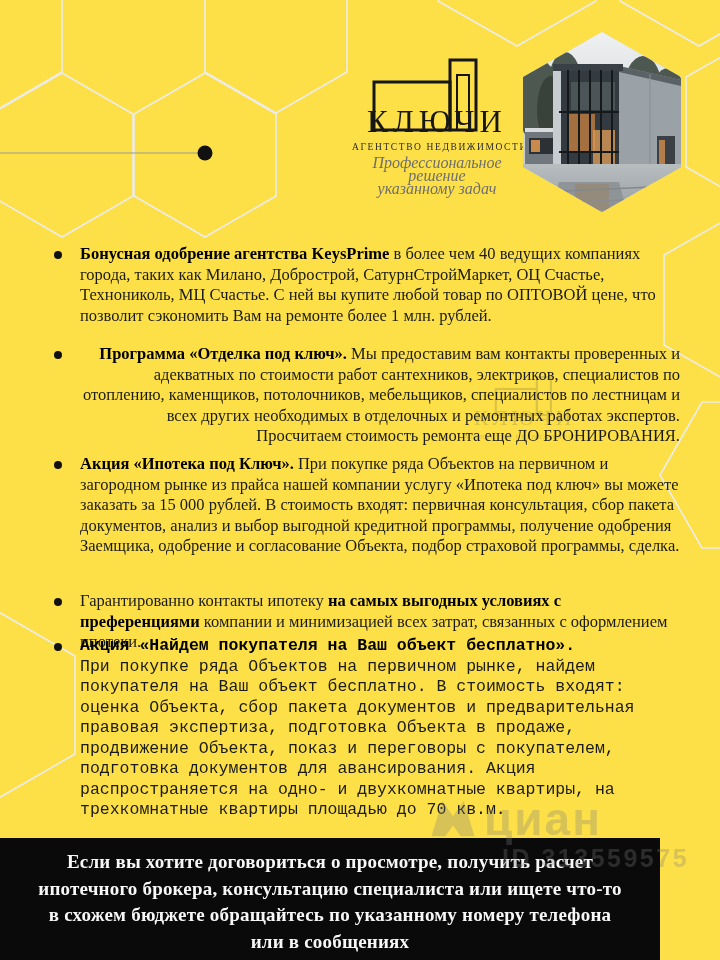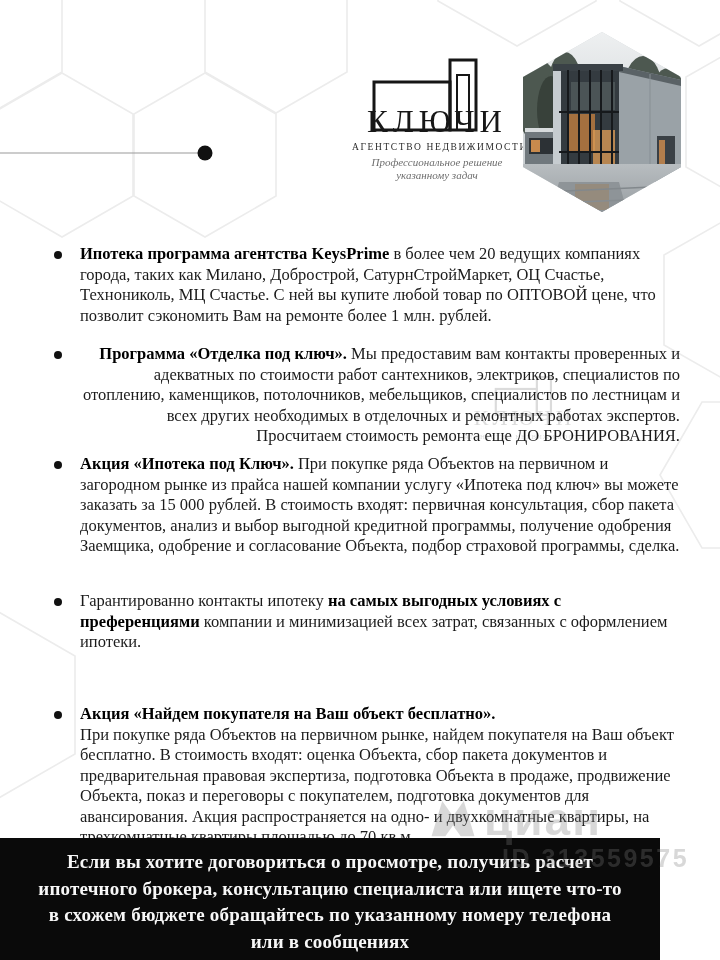--- a/index.html
+++ b/index.html
@@ -1,37 +1,37 @@
 <!DOCTYPE html>
 <html><head>
 <meta charset="utf-8">
 <style>
   html,body{margin:0;padding:0;background:#888;}
   .page{
     position:relative; width:720px; height:960px; margin:0 auto;
-    background:#ffffff; overflow:hidden;
+    background:#fde047; overflow:hidden;
     font-family:"Liberation Serif","DejaVu Serif",serif;
   }
   
   .bg-hex{position:absolute; left:0; top:0; width:720px; height:960px; z-index:0; pointer-events:none;}
 
   
   .logo{position:absolute; left:352px; top:58px; width:170px; height:125px; z-index:2; text-align:center; color:#141414;}
   .logo .key-svg{position:absolute; left:20px; top:0;}
   .logo-title{
     position:absolute; left:0; top:46px; width:170px;
     font-size:31px; line-height:36px; letter-spacing:5px; font-weight:400; color:#171717;
   }
   .logo-subtitle{
     position:absolute; left:0; top:84px; width:170px;
     font-size:9.5px; letter-spacing:1.6px; color:#2a2a2a; white-space:nowrap;
   }
   .logo-tagline{
     position:absolute; left:0; top:98px; width:170px;
-    font-style:italic; font-size:11px; line-height:13px; color:#6e6e6e;
+    font-style:italic; font-size:16px; line-height:13px; color:#6e6e6e;
   }
   
   .hex-photo{
     position:absolute; left:523px; top:32px; width:158px; height:180px; z-index:2;
     clip-path:polygon(50% 0,100% 25%,100% 75%,50% 100%,0 75%,0 25%);
     background:#cfd4d6;
   }
   
   .bullets{position:absolute; left:0; top:0; width:720px; z-index:1;}
   .bullet{
@@ -39,21 +39,21 @@
     font-size:16.5px; line-height:20.5px; color:#1b1b1b;
   }
   .bullet::before{
     content:""; position:absolute; left:-26px; top:7px;
     width:8px; height:8px; background:#111; border-radius:50%;
   }
   .bullet:nth-of-type(1){top:244px;}
   .bullet:nth-of-type(2){top:344px;text-align:right;}
   .bullet:nth-of-type(3){top:454px;}
   .bullet:nth-of-type(4){top:591px;}
-  .bullet:nth-of-type(5){top:704px;}
+  .bullet:nth-of-type(5){top:636px;font-family:Liberation Mono, monospace;}
   .bullet .b{font-weight:bold; color:#000;}
   .bullet .b.block{display:block;}
 
   
   .wm-agency{
     position:absolute; left:452px; top:376px; width:145px; z-index:0;
     opacity:0.17; text-align:center; color:#333; pointer-events:none;
   }
   .wm-agency .wm-title{font-size:22px; letter-spacing:4px; line-height:24px; margin-top:-14px;}
   .wm-agency .wm-sub{font-size:6.8px; letter-spacing:0.9px; margin-top:3px; white-space:nowrap;}
@@ -191,21 +191,21 @@
         <rect x="78" y="2" width="26" height="70"></rect>
       </g>
     </svg>
     <div class="wm-title">КЛЮЧИ</div>
     <div class="wm-sub">АГЕНТСТВО НЕДВИЖИМОСТИ</div>
   </div>
 
   <main class="bullets">
 
   <div class="bullet">
-      <span class="p"></span><span class="b">Ипотека программа агентства KeysPrime</span><span class="r"> в более чем 20 ведущих компаниях города, таких как Милано, Добрострой, СатурнСтройМаркет, ОЦ Счастье, Технониколь, МЦ Счастье. С ней вы купите любой товар по ОПТОВОЙ цене, что позволит сэкономить Вам на ремонте более 1 млн. рублей.</span>
+      <span class="p"></span><span class="b">Бонусная одобрение агентства KeysPrime</span><span class="r"> в более чем 40 ведущих компаниях города, таких как Милано, Добрострой, СатурнСтройМаркет, ОЦ Счастье, Технониколь, МЦ Счастье. С ней вы купите любой товар по ОПТОВОЙ цене, что позволит сэкономить Вам на ремонте более 1 млн. рублей.</span>
     </div>
       <div class="bullet">
       <span class="p"></span><span class="b">Программа «Отделка под ключ».</span><span class="r"> Мы предоставим вам контакты проверенных и адекватных по стоимости работ сантехников, электриков, специалистов по отоплению, каменщиков, потолочников, мебельщиков, специалистов по лестницам и всех других необходимых в отделочных и ремонтных работах экспертов. Просчитаем стоимость ремонта еще ДО БРОНИРОВАНИЯ.</span>
     </div>
       <div class="bullet">
       <span class="p"></span><span class="b">Акция «Ипотека под Ключ».</span><span class="r"> При покупке ряда Объектов на первичном и загородном рынке из прайса нашей компании услугу «Ипотека под ключ» вы можете заказать за 15 000 рублей. В стоимость входят: первичная консультация, сбор пакета документов, анализ и выбор выгодной кредитной программы, получение одобрения Заемщика, одобрение и согласование Объекта, подбор страховой программы, сделка.</span>
     </div>
       <div class="bullet">
       <span class="p">Гарантированно контакты ипотеку </span><span class="b">на самых выгодных условиях с преференциями</span><span class="r"> компании и минимизацией всех затрат, связанных с оформлением ипотеки.</span>
     </div>

